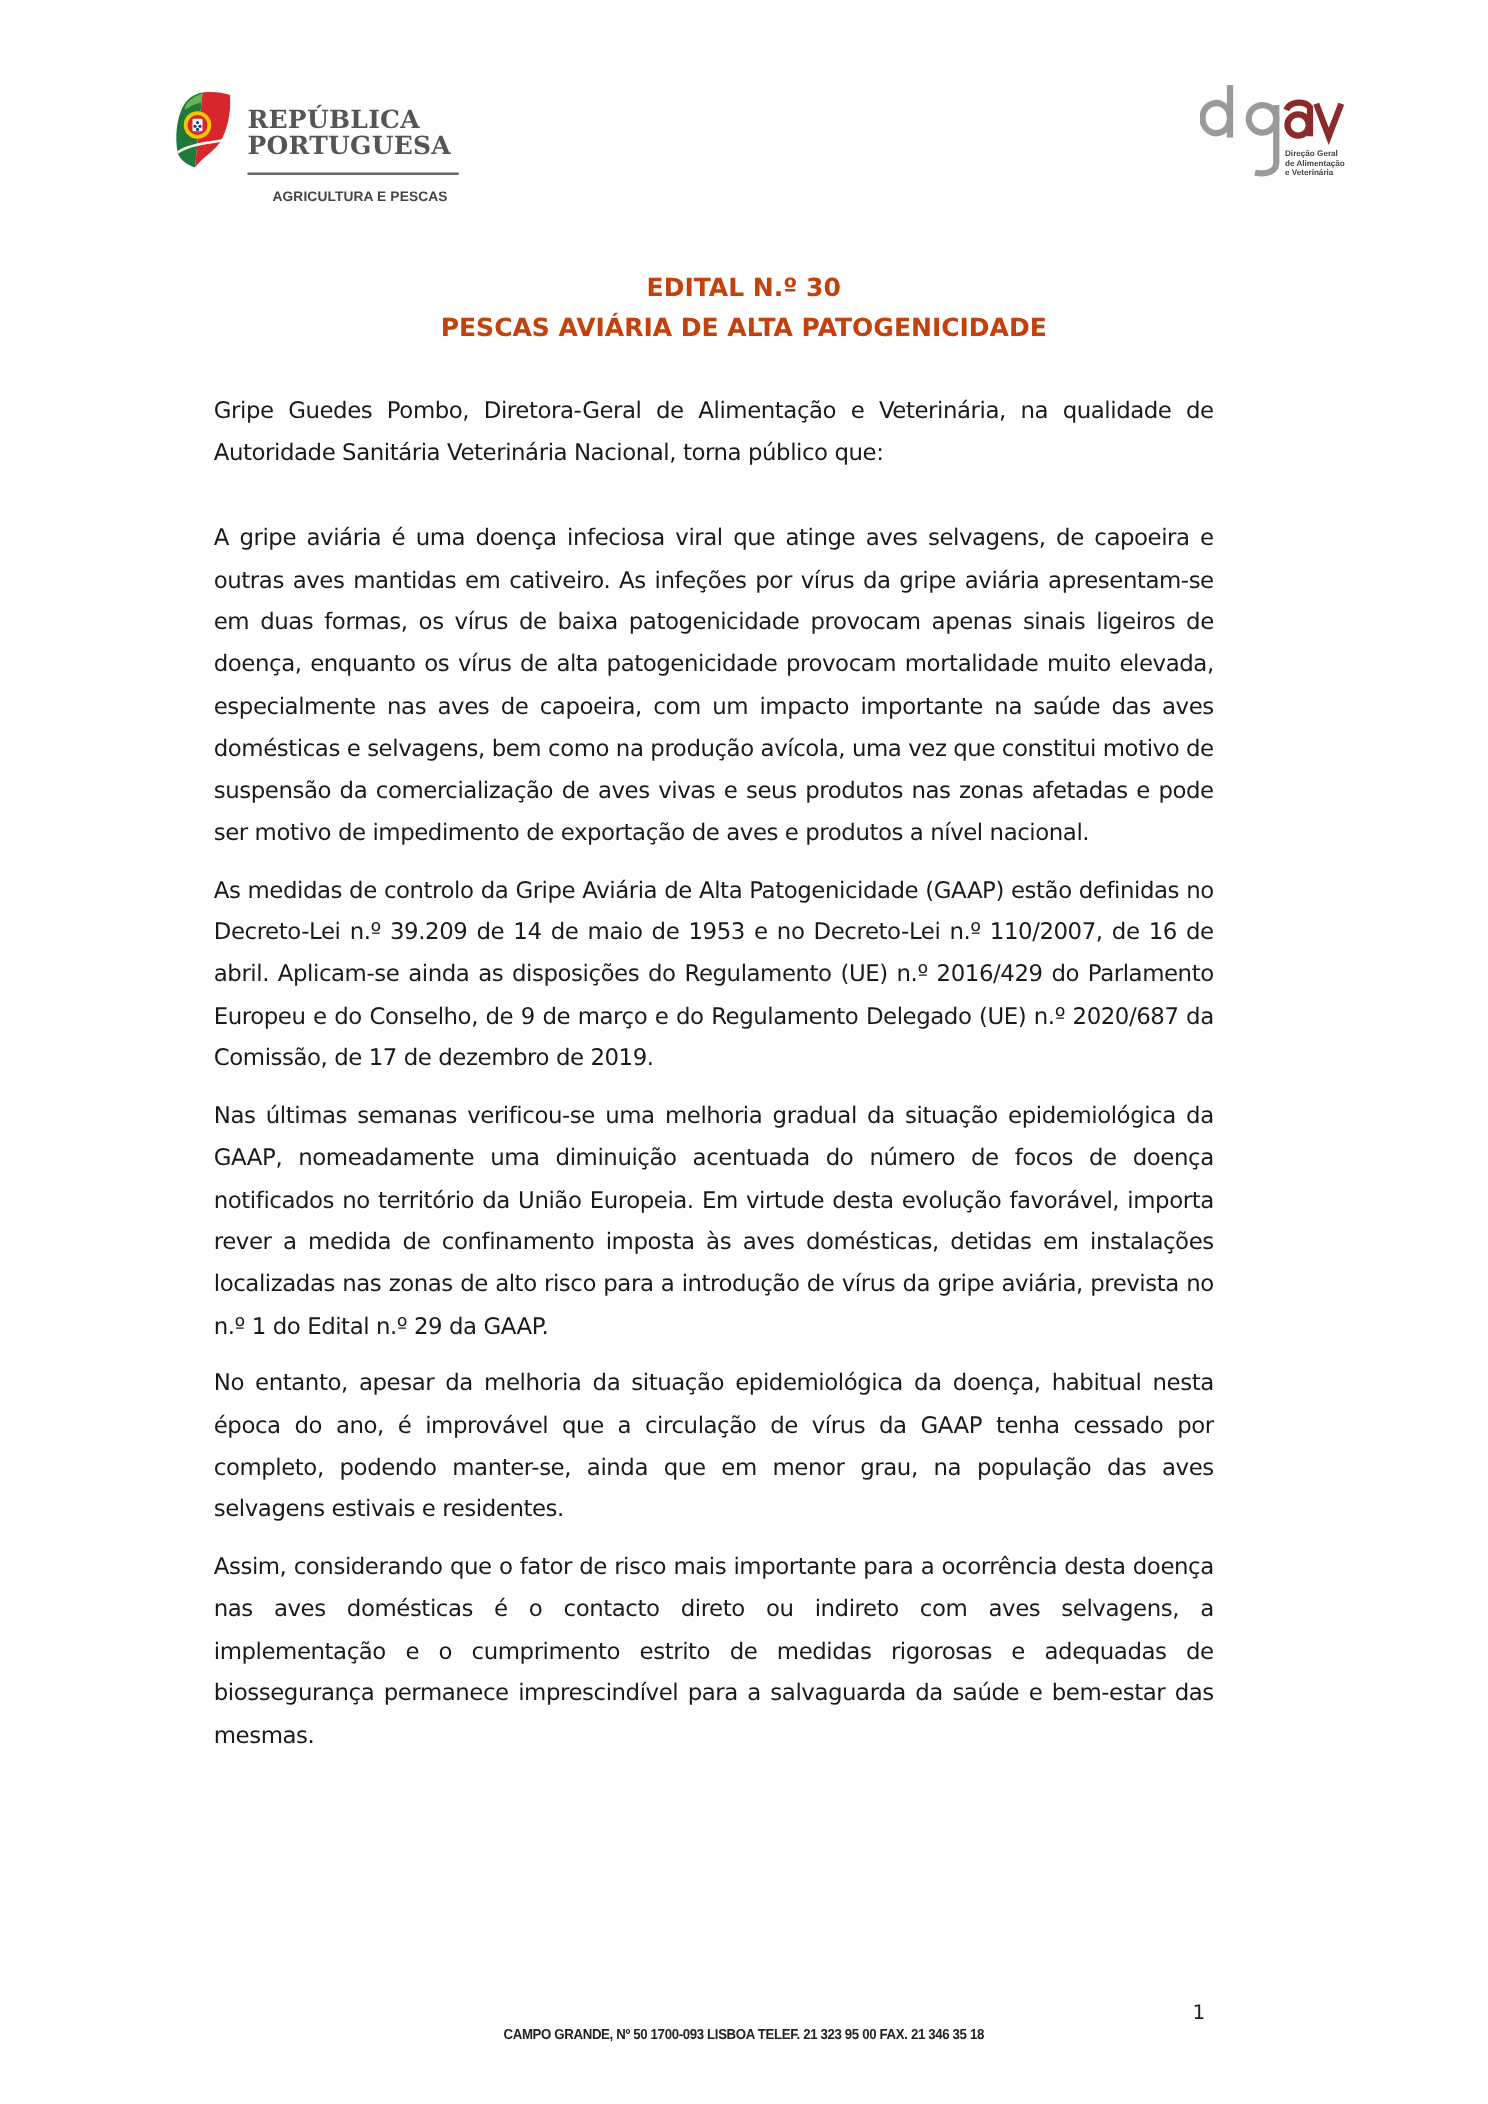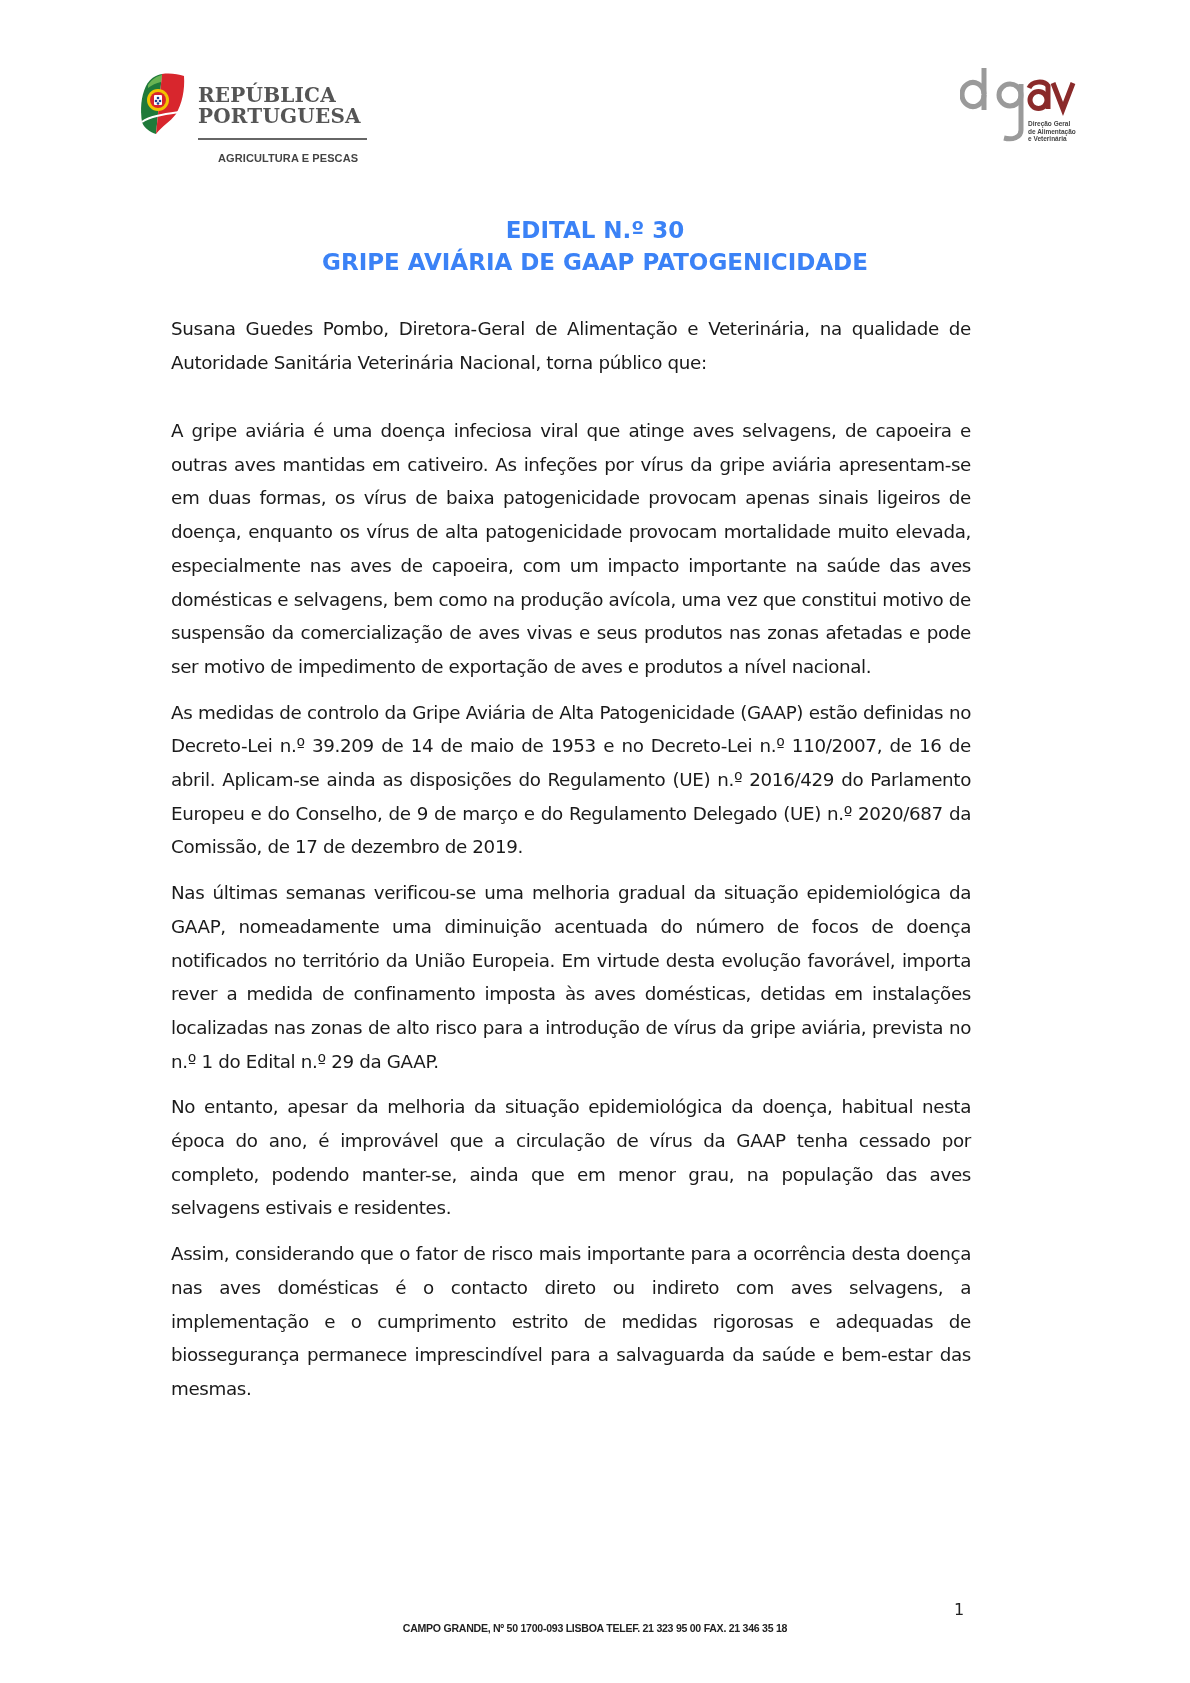--- a/index.html
+++ b/index.html
@@ -16,21 +16,21 @@
     .logo-rp .rp-ministry { position: absolute; left: 66px; top: 82px; font-family: "Liberation Sans", sans-serif;
             font-size: 11px; font-weight: bold; color: #444; letter-spacing: 0.1px; margin-left: 16px; }
 
     .logo-dgav { position: absolute; left: 960px; top: 64px; width: 130px; height: 90px; }
     .logo-dgav svg { position: absolute; left: 0; top: 0; }
     .logo-dgav .dgav-sub { position: absolute; left: 68px; top: 56px; font-family: "Liberation Sans", sans-serif;
             font-size: 6.5px; font-weight: bold; line-height: 7.5px; color: #444; }
 
     
     .title { position: absolute; left: 0; top: 214px; width: 1190px; text-align: center;
-             font-family: "DejaVu Sans", sans-serif; font-weight: bold; font-size: 23px; line-height: 32px; color: #3b82f6; }
+             font-family: "DejaVu Sans", sans-serif; font-weight: bold; font-size: 20px; line-height: 32px; color: #c2410c; }
 
     
     .body-text { position: absolute; left: 171px; width: 800px; font-family: "DejaVu Sans", sans-serif;
                  font-size: 18.3px; line-height: 33.7px; color: #1a1a1a; text-align: justify; letter-spacing: -0.35px; }
     .body-text p { margin: 0 0 12px 0; }
     .intro { top: 312px; }
     .paras { top: 414px; }
 
     
     .page-number { position: absolute; left: 954px; top: 1600px; font-family: "DejaVu Sans", sans-serif;
@@ -82,25 +82,25 @@
     </svg>
     <div class="dgav-sub">
       <div>Direção Geral</div>
       <div>de Alimentação</div>
       <div>e Veterinária</div>
     </div>
   </div>
 
   <div class="title">
     <div>EDITAL N.º 30</div>
-    <div>GRIPE AVIÁRIA DE GAAP PATOGENICIDADE</div>
+    <div>PESCAS AVIÁRIA DE ALTA PATOGENICIDADE</div>
   </div>
 
   <div class="body-text intro">
-    <p>Susana Guedes Pombo, Diretora-Geral de Alimentação e Veterinária, na qualidade de Autoridade Sanitária Veterinária Nacional, torna público que:</p>
+    <p>Gripe Guedes Pombo, Diretora-Geral de Alimentação e Veterinária, na qualidade de Autoridade Sanitária Veterinária Nacional, torna público que:</p>
   </div>
 
   <div class="body-text paras">
     <p>A gripe aviária é uma doença infeciosa viral que atinge aves selvagens, de capoeira e outras aves mantidas em cativeiro. As infeções por vírus da gripe aviária apresentam-se em duas formas, os vírus de baixa patogenicidade provocam apenas sinais ligeiros de doença, enquanto os vírus de alta patogenicidade provocam mortalidade muito elevada, especialmente nas aves de capoeira, com um impacto importante na saúde das aves domésticas e selvagens, bem como na produção avícola, uma vez que constitui motivo de suspensão da comercialização de aves vivas e seus produtos nas zonas afetadas e pode ser motivo de impedimento de exportação de aves e produtos a nível nacional.</p>
     <p>As medidas de controlo da Gripe Aviária de Alta Patogenicidade (GAAP) estão definidas no Decreto-Lei n.º 39.209 de 14 de maio de 1953 e no Decreto-Lei n.º 110/2007, de 16 de abril. Aplicam-se ainda as disposições do Regulamento (UE) n.º 2016/429 do Parlamento Europeu e do Conselho, de 9 de março e do Regulamento Delegado (UE) n.º 2020/687 da Comissão, de 17 de dezembro de 2019.</p>
     <p>Nas últimas semanas verificou-se uma melhoria gradual da situação epidemiológica da GAAP, nomeadamente uma diminuição acentuada do número de focos de doença notificados no território da União Europeia. Em virtude desta evolução favorável, importa rever a medida de confinamento imposta às aves domésticas, detidas em instalações localizadas nas zonas de alto risco para a introdução de vírus da gripe aviária, prevista no n.º 1 do Edital n.º 29 da GAAP.</p>
     <p>No entanto, apesar da melhoria da situação epidemiológica da doença, habitual nesta época do ano, é improvável que a circulação de vírus da GAAP tenha cessado por completo, podendo manter-se, ainda que em menor grau, na população das aves selvagens estivais e residentes.</p>
     <p>Assim, considerando que o fator de risco mais importante para a ocorrência desta doença nas aves domésticas é o contacto direto ou indireto com aves selvagens, a implementação e o cumprimento estrito de medidas rigorosas e adequadas de biossegurança permanece imprescindível para a salvaguarda da saúde e bem-estar das mesmas.</p>
   </div>
 

